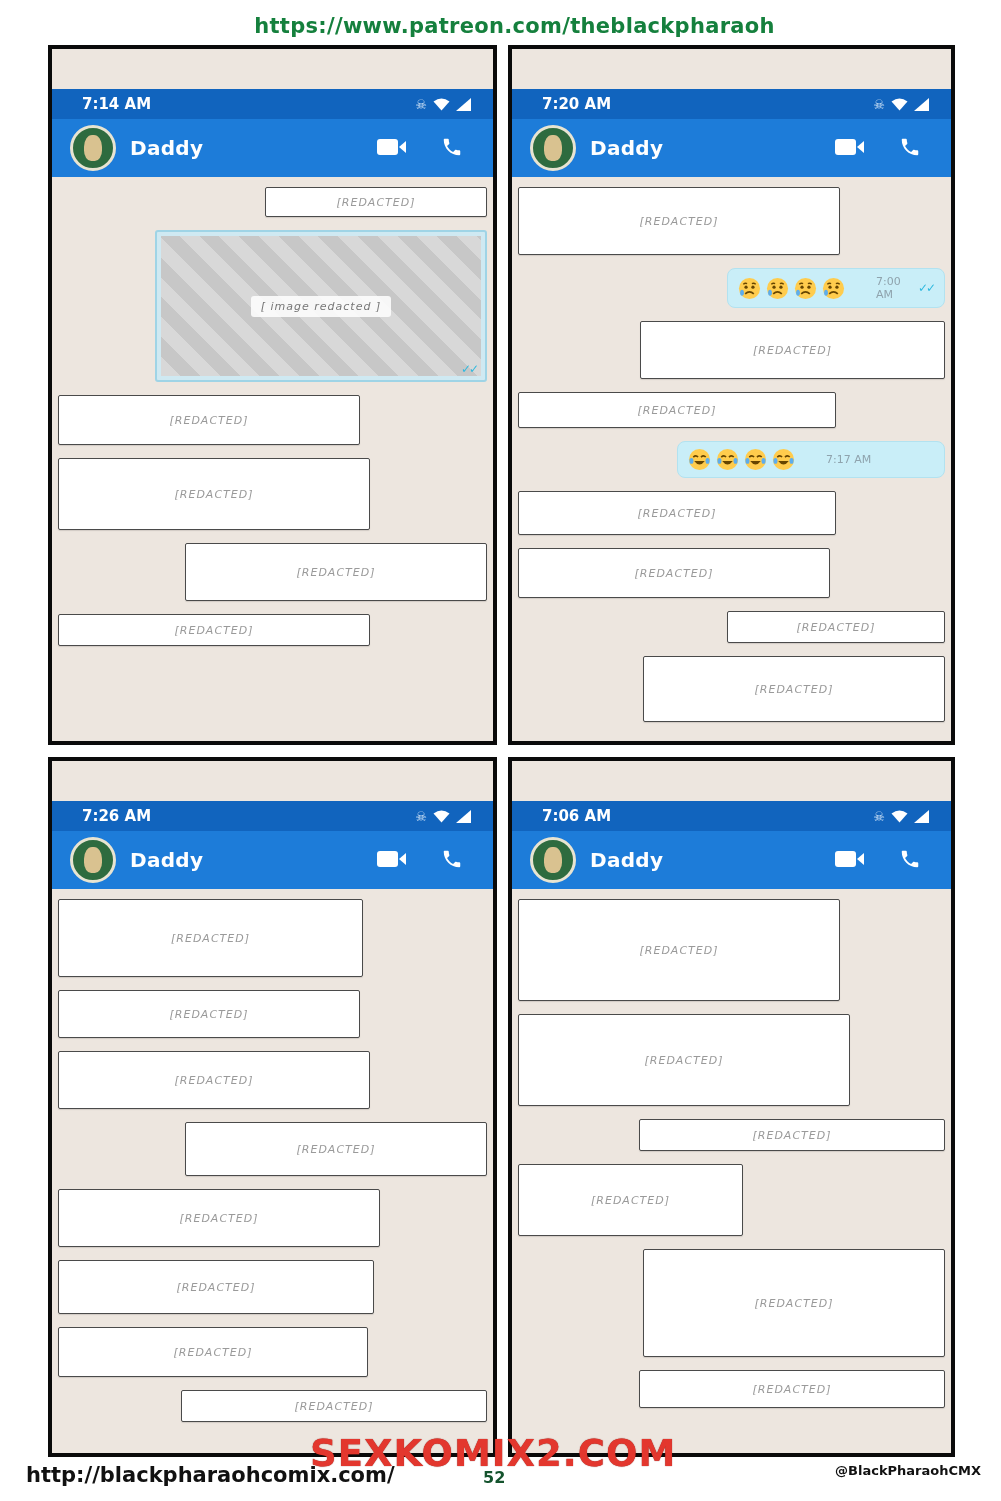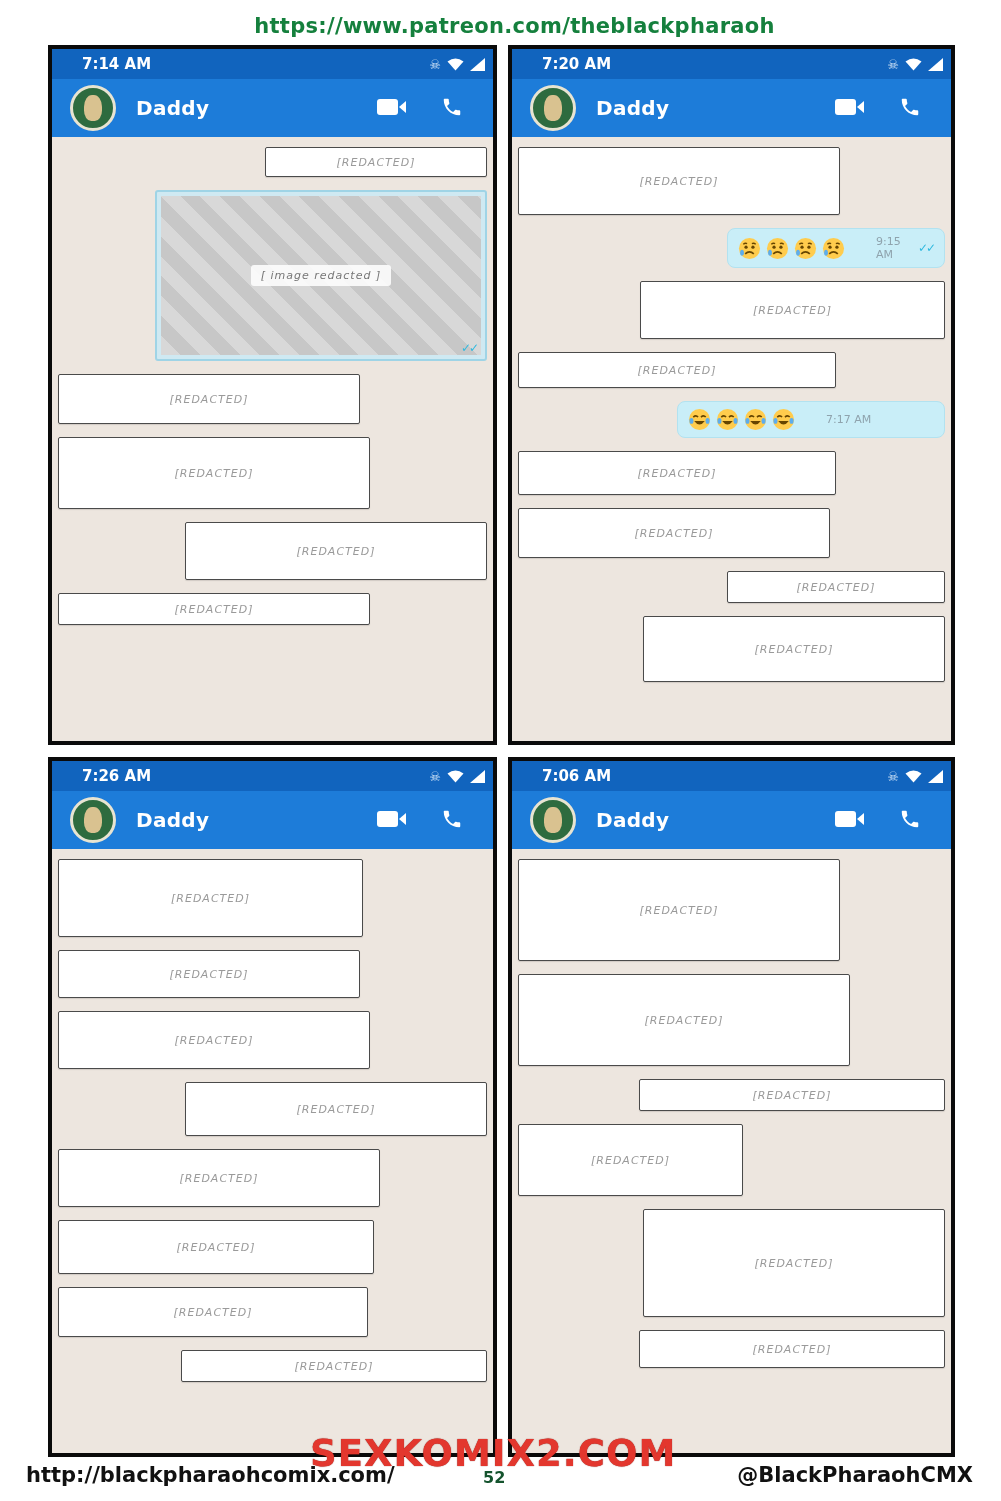--- a/index.html
+++ b/index.html
@@ -17,29 +17,29 @@
     display:grid;grid-template-columns:449px 447px;grid-template-rows:700px 700px;
     column-gap:11px;row-gap:12px;
   }
   
   .panel{
     border:4px solid #0a0a0a;background:#EDE6DF;box-sizing:border-box;
     display:flex;flex-direction:column;overflow:hidden;
   }
   .status-bar{
     height:30px;background:#1164BE;display:flex;align-items:center;
-    padding:0 8px 0 30px;flex:0 0 auto;
+    padding:0 22px 0 30px;flex:0 0 auto;margin-top:40px;
   }
   .status-time{color:#fff;font-size:15px;font-weight:bold;}
   .status-icons{margin-left:auto;display:flex;align-items:center;gap:6px;color:#fff;}
   .status-icons svg{display:block;}
   .skull-glyph{font-size:13px;line-height:1;color:#cfe3f7;}
   .app-header{
     height:58px;background:#1D7CD9;display:flex;align-items:center;
-    padding:0 18px;gap:20px;flex:0 0 auto;
+    padding:0 18px;gap:14px;flex:0 0 auto;
   }
   .avatar{
     width:46px;height:46px;border-radius:50%;background:#2e6b3f;
     border:3px solid #e8e4d2;box-sizing:border-box;position:relative;flex:0 0 auto;
     overflow:hidden;cursor:pointer;
   }
   .avatar::after{
     content:"";position:absolute;left:11px;top:7px;width:18px;height:26px;
     background:#d9c290;border-radius:45% 45% 40% 40%;
   }
@@ -91,21 +91,21 @@
     position:absolute;left:26px;top:1463px;font-size:21px;font-weight:bold;color:#111;
   }
   .watermark{
     position:absolute;left:310px;top:1432px;font-size:37px;font-weight:bold;
     color:#E3372E;letter-spacing:1px;text-shadow:0 0 1px #7c120c;
   }
   .page-number{
     position:absolute;left:483px;top:1468px;font-size:16px;font-weight:bold;color:#14532d;
   }
   .footer-right{
-    position:absolute;right:28px;top:1463px;font-size:21px;font-weight:bold;color:#111;text-align:right;
+    position:absolute;right:20px;top:1463px;font-size:13px;font-weight:bold;color:#111;text-align:right;
   }
 </style>
 </head>
 <body>
 
 <div class="top-link">https://www.patreon.com/theblackpharaoh</div>
 
 <div class="panels-grid" id="panels-grid">
     <div class="panel">
       <div class="status-bar">
@@ -134,21 +134,21 @@
             </svg></button>
           <button class="icon-btn"><svg width="22" height="22" viewBox="0 0 24 24">
               <path d="M6.6 10.8c1.4 2.8 3.8 5.1 6.6 6.6l2.2-2.2c.3-.3.7-.4 1-.2 1.1.4 2.3.6 3.6.6.6 0 1 .4 1 1V20c0 .6-.4 1-1 1C10.6 21 3 13.4 3 4c0-.6.5-1 1-1h3.5c.6 0 1 .4 1 1 0 1.2.2 2.4.6 3.6.1.3 0 .7-.2 1l-2.3 2.2z" fill="#fff"></path>
             </svg></button>
         </div>
       </div>
       <div class="chat-area">
         <div class="msg right" style="width:222px;min-height:30px;">
           <span class="redacted-text">[REDACTED]</span>
         </div>
-        <div class="msg image-bubble right" style="width:332px;height:171px;">
+        <div class="msg image-bubble right" style="width:332px;height:152px;">
           <div class="image-placeholder">
             <span>[ image redacted ]</span>
           </div>
           <span class="ticks image-ticks">✓✓</span>
         </div>
         <div class="msg left" style="width:302px;min-height:50px;">
           <span class="redacted-text">[REDACTED]</span>
         </div>
         <div class="msg left" style="width:312px;min-height:72px;">
           <span class="redacted-text">[REDACTED]</span>
@@ -232,21 +232,21 @@
                 <circle cx="12" cy="12" r="11" fill="#FFCC4D"></circle>
                 <path d="M5.5 7.5 q2 -1.6 4 -0.6 M18.5 7.5 q-2 -1.6 -4 -0.6" stroke="#664500" stroke-width="1.4" fill="none"></path>
                 <circle cx="8.4" cy="10.6" r="1.7" fill="#664500"></circle>
                 <circle cx="15.6" cy="10.6" r="1.7" fill="#664500"></circle>
                 <path d="M7.5 17.5 q4.5 -4 9 0" stroke="#664500" stroke-width="1.8" fill="none"></path>
                 <ellipse cx="4.2" cy="16.5" rx="2" ry="3.1" fill="#5DADEC"></ellipse>
               </svg>
             </span>
           </span>
           <span class="bubble-meta">
-            <span class="msg-time">9:15 AM</span>
+            <span class="msg-time">7:00 AM</span>
             <span class="ticks">✓✓</span>
           </span>
         </div>
         <div class="msg right" style="width:305px;min-height:58px;">
           <span class="redacted-text">[REDACTED]</span>
         </div>
         <div class="msg left" style="width:318px;min-height:36px;">
           <span class="redacted-text">[REDACTED]</span>
         </div>
         <div class="msg emoji-bubble right" style="width:268px;">

